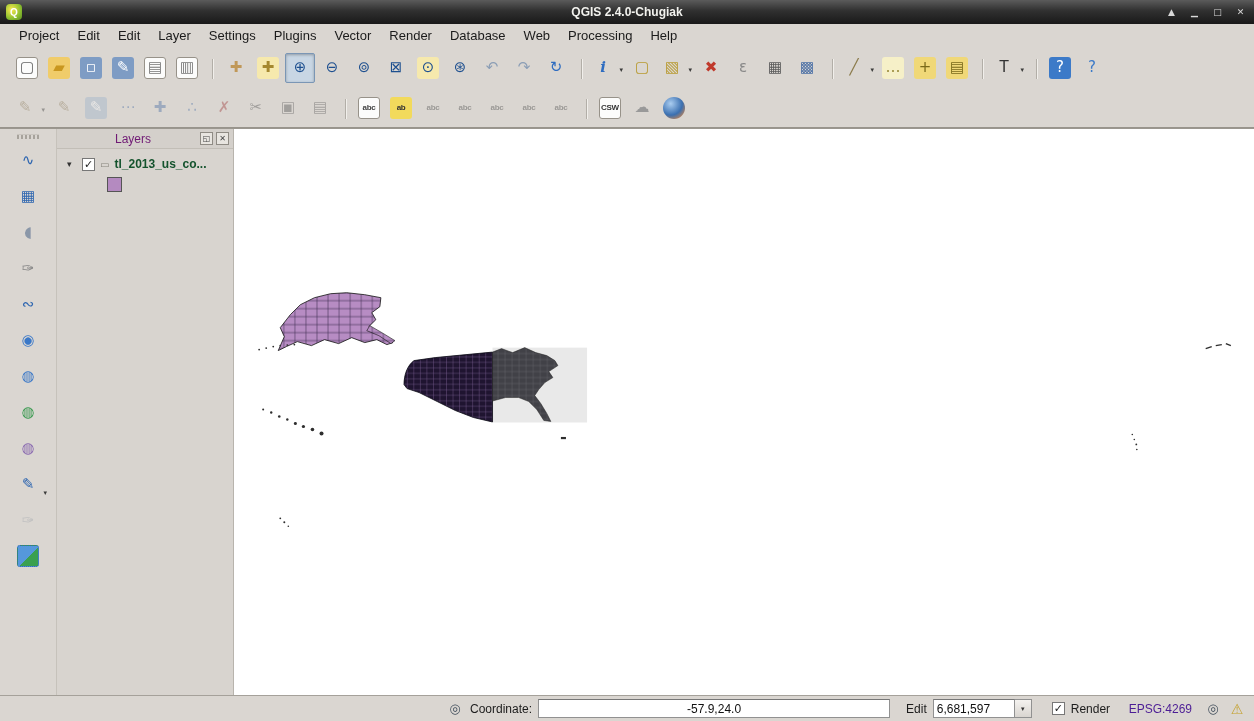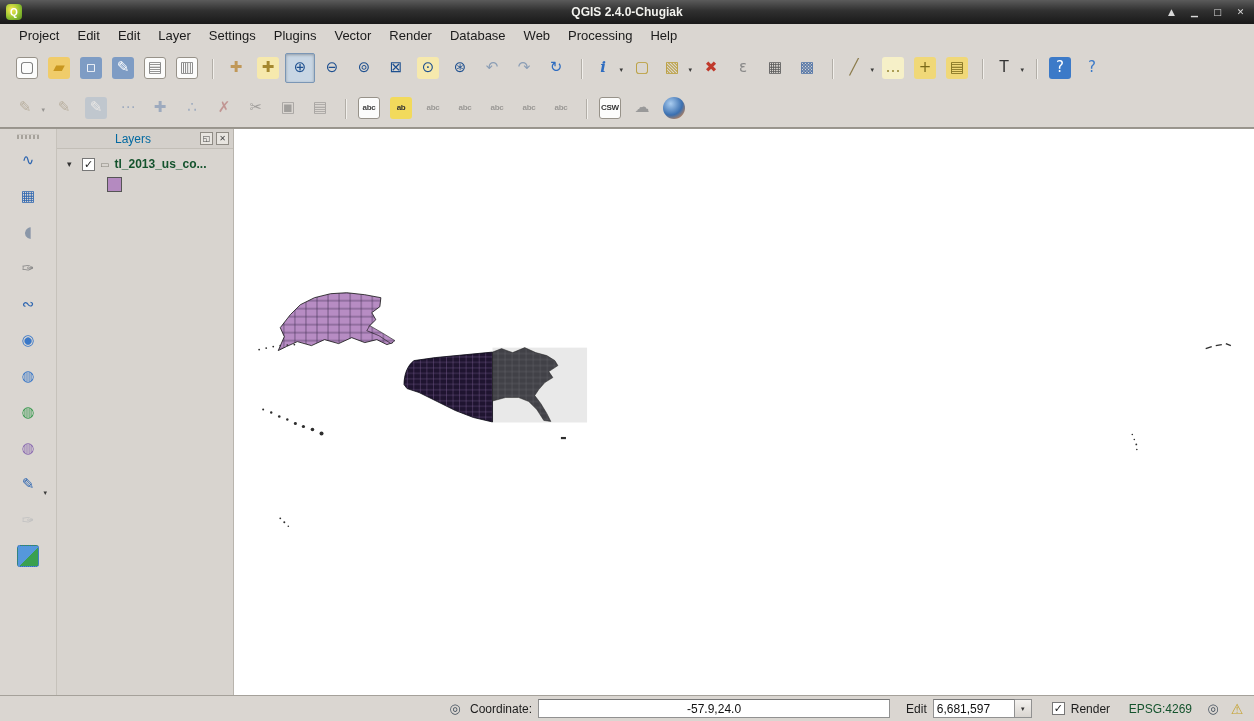--- a/index.html
+++ b/index.html
@@ -39,21 +39,21 @@
   
   .main { position:absolute; top:128px; bottom:26px; left:0; right:0; display:flex; border-top:1px solid #9b978f; }
   .left-col { width:57px; display:flex; flex-direction:column; align-items:center; padding-top:5px; gap:6px; border-right:1px solid #c6c2bb; background:#dad6d1; }
   .drag-handle { width:22px; height:5px; background:repeating-linear-gradient(90deg,#a7a39c 0 2px,transparent 2px 4px); border-top:1px solid #c9c5bf; }
   .vbtn { display:flex; align-items:center; justify-content:center; width:30px; height:30px; border:none; background:transparent; position:relative; }
   .vbtn.dd .dd-arrow { display:block; right:-4px; bottom:3px; }
 
   
   .layers-panel { width:177px; background:#d8d4cf; display:flex; flex-direction:column; border-right:1px solid #b8b4ad; }
   .panel-header { height:20px; display:flex; align-items:center; padding:0 4px 0 12px; background:#d4d0cb; border-bottom:1px solid #c2beb7; }
-  .panel-title { flex:1; text-align:center; font-size:12px; color:#0369a1; }
+  .panel-title { flex:1; text-align:center; font-size:12px; color:#701a75; }
   .panel-btn { width:13px; height:13px; border:1px solid #8f8b84; background:#e8e5e0; font-size:8px; color:#444; display:flex; align-items:center; justify-content:center; margin-left:3px; font-family:"DejaVu Sans",sans-serif; }
   .layer-tree { padding:8px 4px 0 10px; }
   .layer-row { display:flex; align-items:center; gap:5px; }
   .expander { font-size:9px; color:#333; width:10px; font-family:"DejaVu Sans",sans-serif; }
   .cb { width:13px; height:13px; background:#fff; border:1px solid #777; display:flex; align-items:center; justify-content:center; font-size:11px; color:#222; line-height:1; }
   .layer-ico { font-size:10px; color:#8a867f; font-family:"DejaVu Sans",sans-serif; }
   .layer-label { font-size:12px; font-weight:bold; color:#14532d; white-space:nowrap; }
   .legend-row { padding:6px 0 0 40px; }
   .swatch { display:block; }
 
@@ -66,21 +66,21 @@
   .sb-spacer { width:432px; }
   .sb-flex { flex:1; }
   .sb-icon { width:18px; height:18px; display:flex; align-items:center; justify-content:center; font-size:13px; color:#44515e; background:transparent; border:none; font-family:"DejaVu Sans",sans-serif; }
   .sb-icon.warn { color:#c3a02a; font-size:14px; }
   .sb-input { height:19px; border:1px solid #919191; border-top-color:#777; background:#fff; font-family:"Liberation Sans",sans-serif; font-size:12px; color:#111; }
   .sb-input.coord { width:352px; text-align:center; }
   .scale-combo { display:flex; align-items:center; }
   .sb-input.scale { width:82px; padding-left:3px; }
   .scale-arrow { width:17px; height:19px; border:1px solid #919191; border-left:none; background:linear-gradient(#f4f2ef,#d9d5d0); font-size:7px; color:#333; display:flex; align-items:center; justify-content:center; font-family:"DejaVu Sans",sans-serif; }
   .sb-check { width:13px; height:13px; background:#fff; border:1px solid #777; display:flex; align-items:center; justify-content:center; font-size:11px; line-height:1; color:#222; margin-left:14px; }
-  .sb-crs { color:#14532d; margin-right:6px; }
+  .sb-crs { color:#4c1d95; margin-right:6px; }
 </style>
 </head>
 <body>
 
 <div class="titlebar">
   <span class="qgis-logo">Q</span>
   <span class="window-title">QGIS 2.4.0-Chugiak</span>
   <div class="win-controls">
 
   <button class="win-btn">

